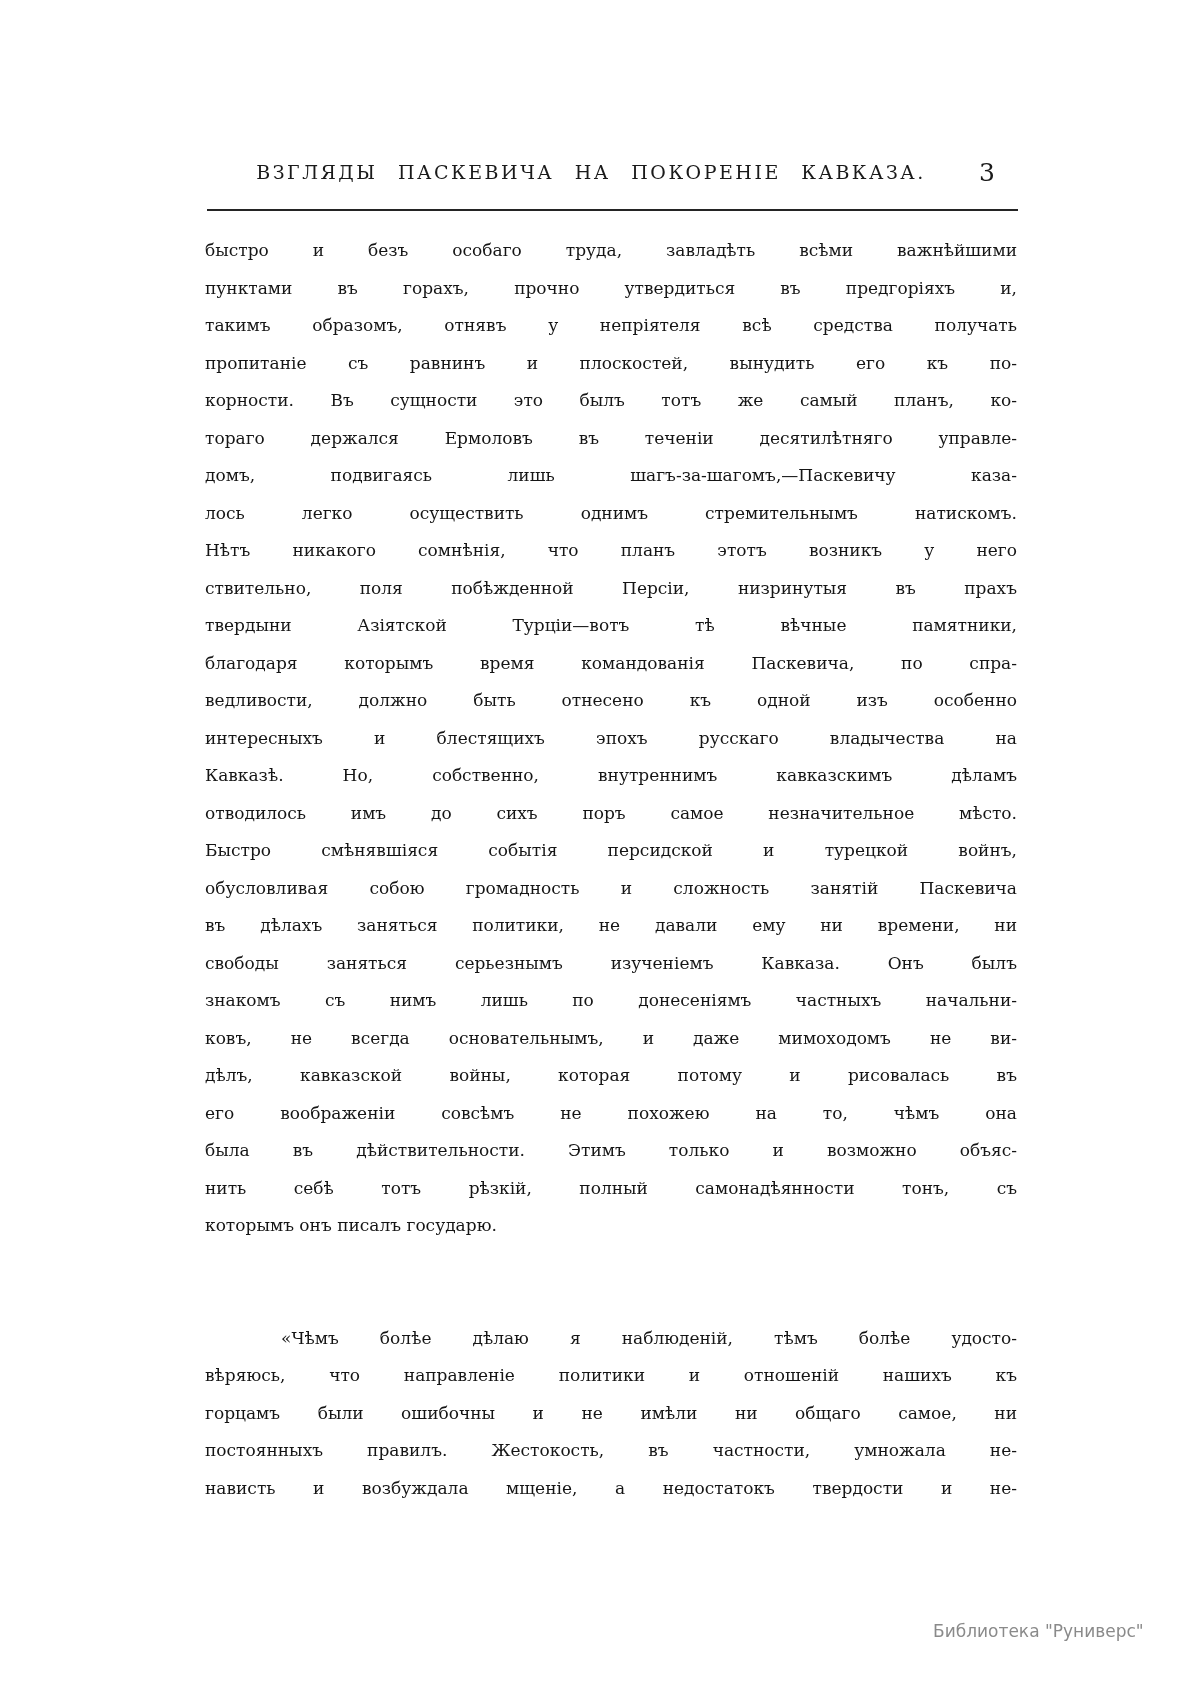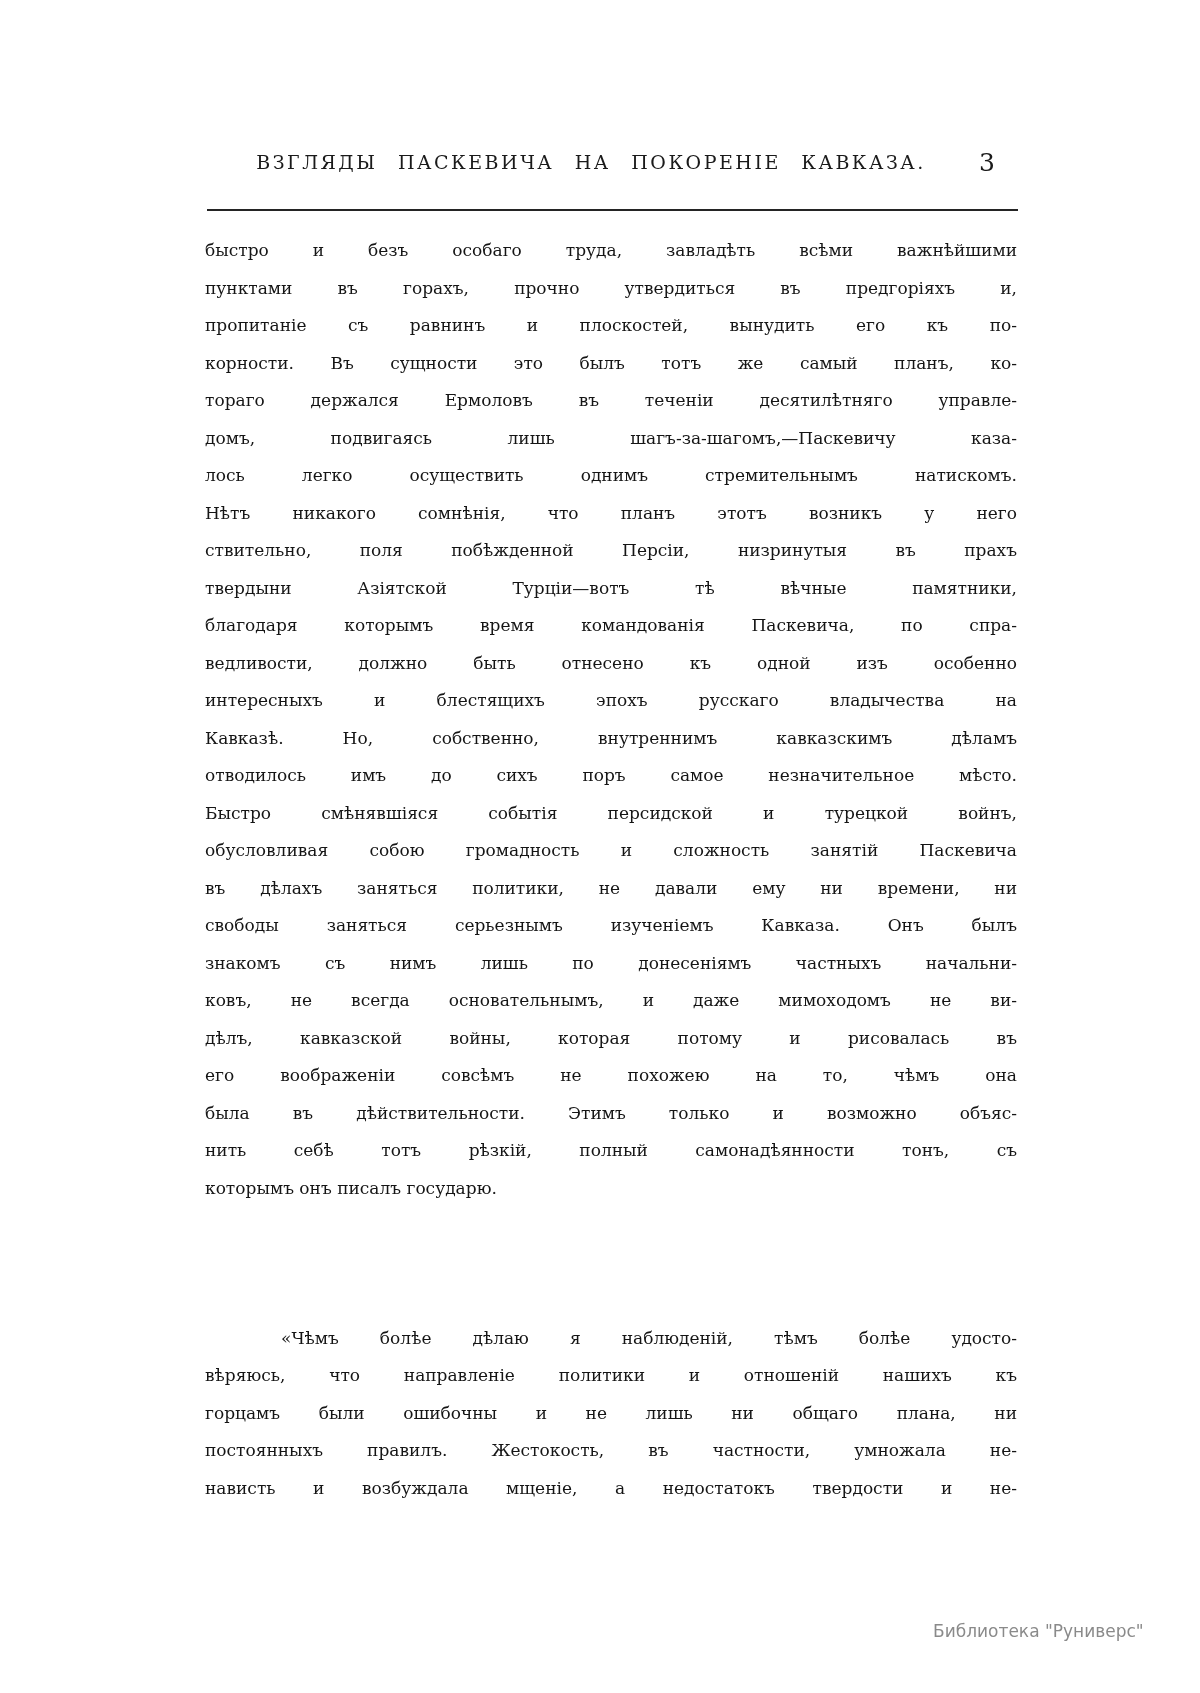--- a/index.html
+++ b/index.html
@@ -11,21 +11,21 @@
     position: relative;
     width: 1200px;
     height: 1693px;
     background: #ffffff;
     overflow: hidden;
     font-family: "DejaVu Serif", "Liberation Serif", serif;
     color: #151515;
   }
   .header {
     position: absolute;
-    top: 148px;
+    top: 158px;
     left: 205px;
     width: 812px;
     height: 32px;
   }
   .running-title {
     position: absolute;
     left: 0;
     right: 40px;
     top: 3px;
     text-align: center;
@@ -88,20 +88,21 @@
   <div class="header">
     <div class="running-title">ВЗГЛЯДЫ ПАСКЕВИЧА НА ПОКОРЕНІЕ КАВКАЗА.</div>
     <div class="page-number">3</div>
   </div>
 
   <div class="rule"></div>
 
   <div class="para para1">
       <div class="line">быстро и безъ особаго труда, завладѣть всѣми важнѣйшими</div>
       <div class="line">пунктами въ горахъ, прочно утвердиться въ предгоріяхъ и,</div>
+      <div class="line">такимъ образомъ, отнявъ у непріятеля всѣ средства получать</div>
       <div class="line">пропитаніе съ равнинъ и плоскостей, вынудить его къ по-</div>
       <div class="line">корности. Въ сущности это былъ тотъ же самый планъ, ко-</div>
       <div class="line">тораго держался Ермоловъ въ теченіи десятилѣтняго управле-</div>
       <div class="line">домъ, подвигаясь лишь шагъ-за-шагомъ,—Паскевичу каза-</div>
       <div class="line">лось легко осуществить однимъ стремительнымъ натискомъ.</div>
       <div class="line">Нѣтъ никакого сомнѣнія, что планъ этотъ возникъ у него</div>
       <div class="line">ствительно, поля побѣжденной Персіи, низринутыя въ прахъ</div>
       <div class="line">твердыни Азіятской Турціи—вотъ тѣ вѣчные памятники,</div>
       <div class="line">благодаря которымъ время командованія Паскевича, по спра-</div>
       <div class="line">ведливости, должно быть отнесено къ одной изъ особенно</div>
@@ -117,20 +118,20 @@
       <div class="line">дѣлъ, кавказской войны, которая потому и рисовалась въ</div>
       <div class="line">его воображеніи совсѣмъ не похожею на то, чѣмъ она</div>
       <div class="line">была въ дѣйствительности. Этимъ только и возможно объяс-</div>
       <div class="line">нить себѣ тотъ рѣзкій, полный самонадѣянности тонъ, съ</div>
       <div class="line">которымъ онъ писалъ государю.</div>
     </div>
 
   <div class="para para2">
       <div class="line">«Чѣмъ болѣе дѣлаю я наблюденій, тѣмъ болѣе удосто-</div>
       <div class="line">вѣряюсь, что направленіе политики и отношеній нашихъ къ</div>
-      <div class="line">горцамъ были ошибочны и не лишь ни общаго плана, ни</div>
+      <div class="line">горцамъ были ошибочны и не имѣли ни общаго самое, ни</div>
       <div class="line">постоянныхъ правилъ. Жестокость, въ частности, умножала не-</div>
       <div class="line">нависть и возбуждала мщеніе, а недостатокъ твердости и не-</div>
     </div>
 
   <div class="watermark">Библиотека "Руниверс"</div>
 
 </div>
 
 </body></html>

